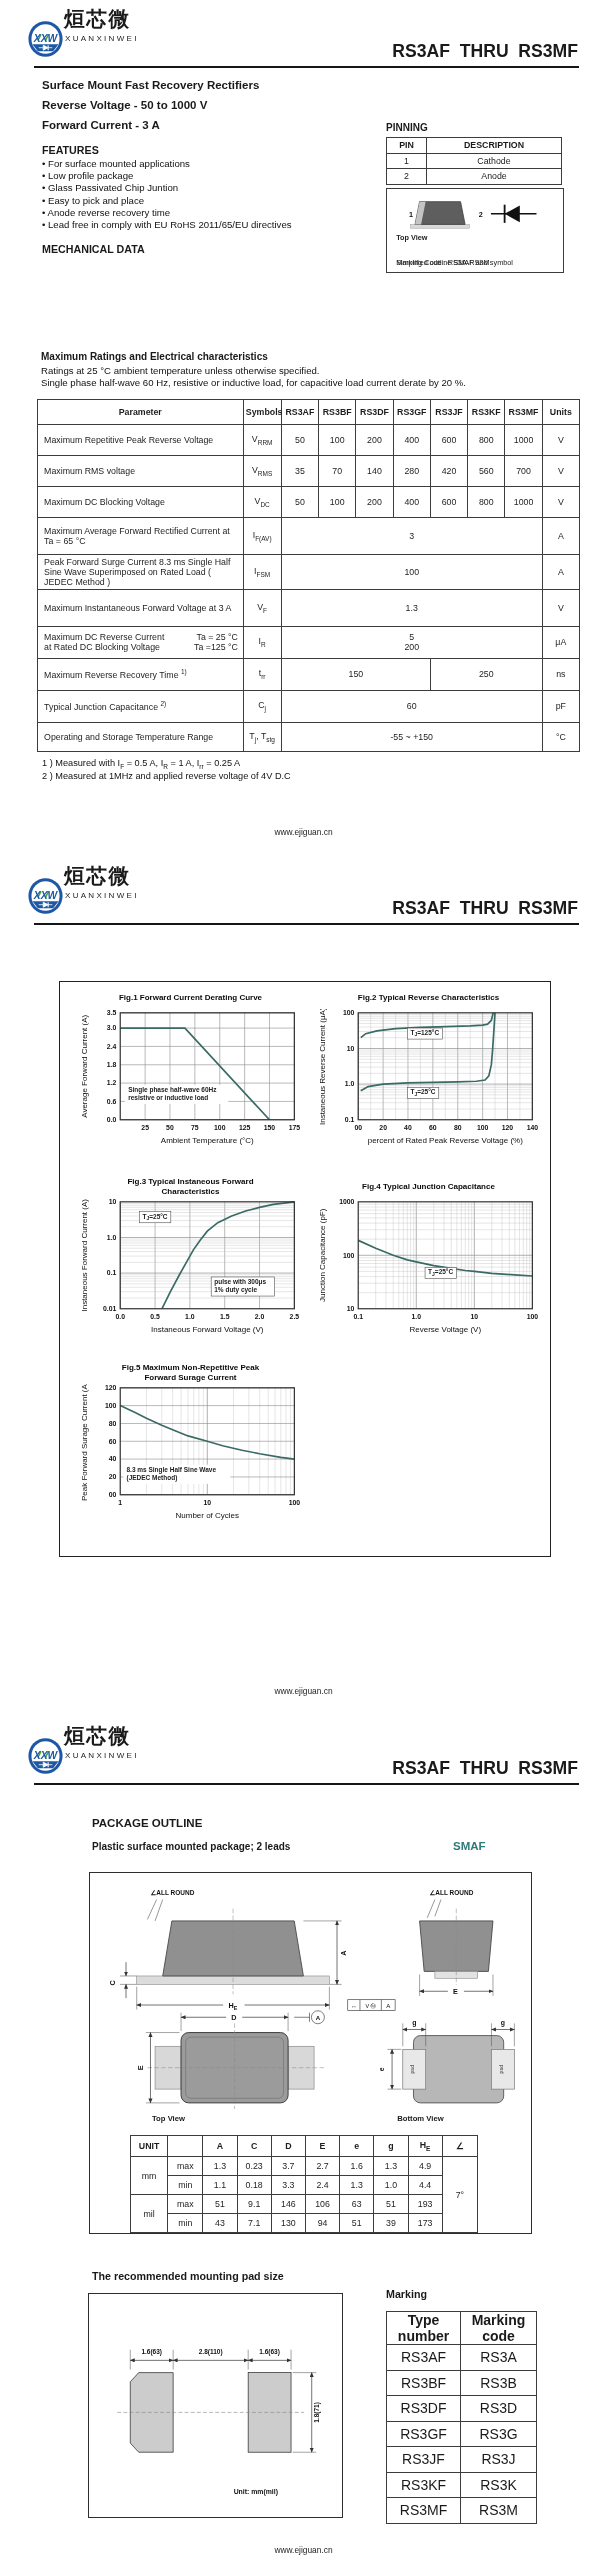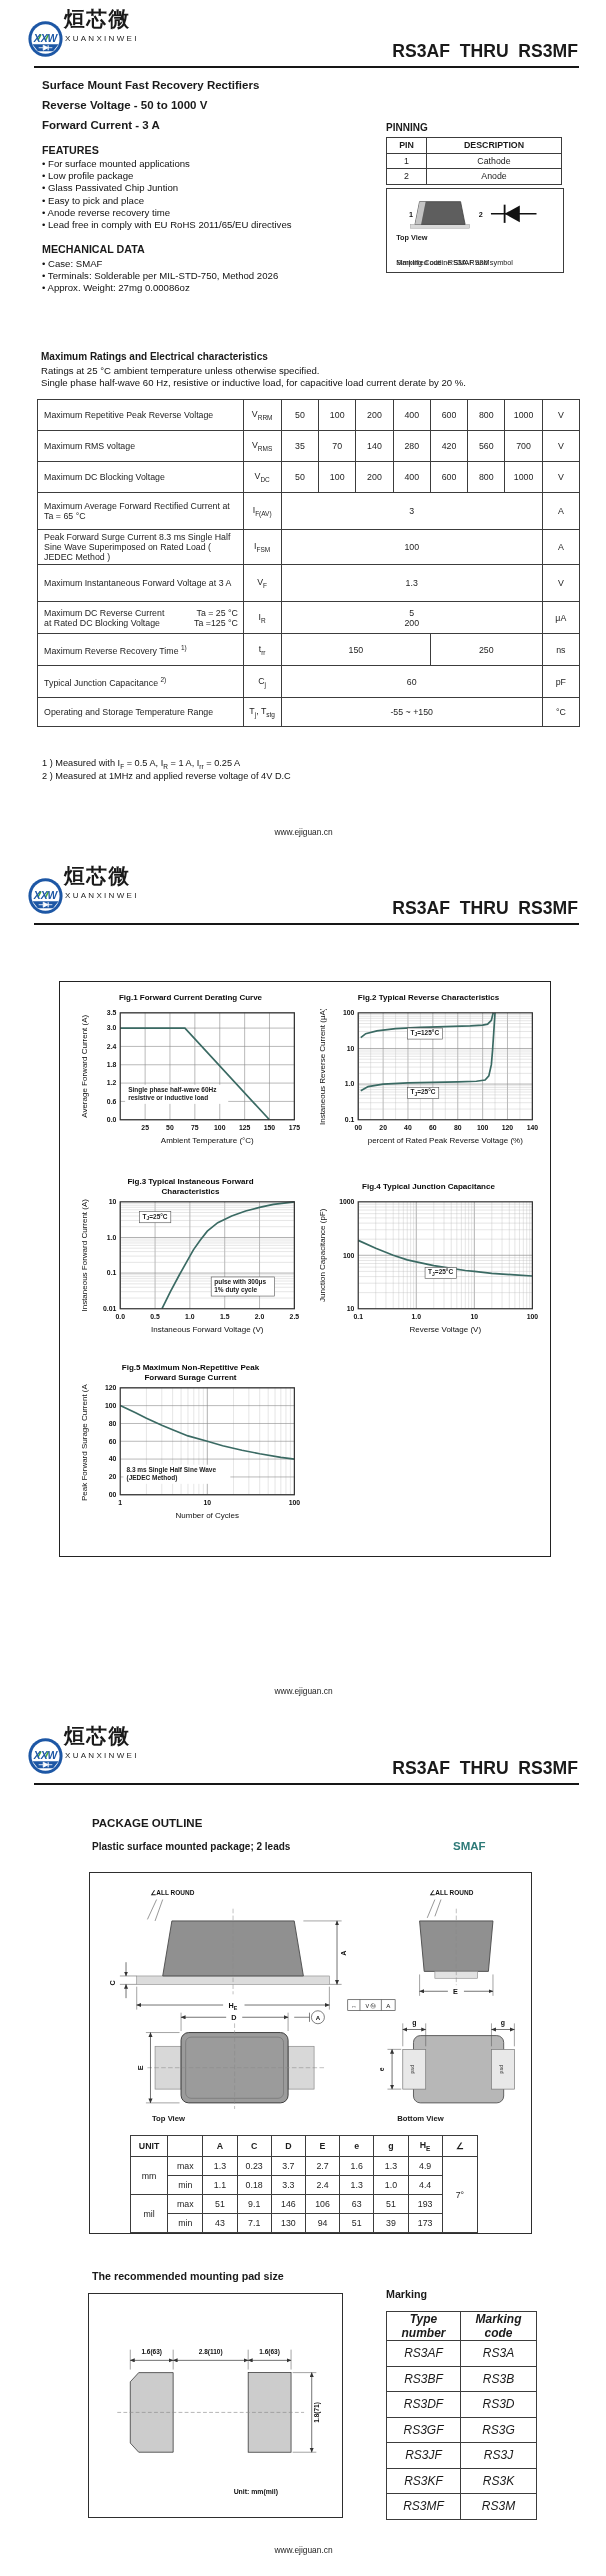--- a/index.html
+++ b/index.html
@@ -36,21 +36,21 @@
   .figtitlebox{height:23px;display:flex;flex-direction:column;justify-content:center;}
   .figtitle{text-align:center;font-size:8px;font-weight:bold;line-height:10px;color:#0a0a0a;}
   
   .outbox{position:absolute;left:89px;top:1872px;width:441px;height:360px;border:1.1px solid #2e2e2e;}
   .dimtbl{border:1.1px solid #3c3c3c;padding-left:35px;}
   .dimtbl td{border:0.8px solid #3c3c3c;font-size:8.8px;text-align:center;padding:0;color:#1d1d1d;}
   .dimtbl .hd td{font-weight:bold;}
   .dimtbl sub{font-size:6.5px;}
   .padbox{position:absolute;left:88px;top:2293px;width:253px;height:223px;border:1.1px solid #2e2e2e;}
   .marktbl{border:1.5px solid #3c3c3c;}
-  .marktbl td{border:0.8px solid #3c3c3c;font-size:12px;text-align:center;height:24.5px;padding:0;font-style:italic;}
+  .marktbl td{border:0.8px solid #3c3c3c;font-size:14px;text-align:center;height:24.5px;padding:0;}
   .marktbl .hd td{font-weight:bold;}
   .card{position:absolute;left:386px;top:188px;width:176px;height:83px;border:1.1px solid #3c3c3c;}
   .card .cap{position:absolute;left:9.2px;font-size:7.3px;color:#222;white-space:nowrap;}
 </style>
 </head>
 <body>
 
 <div class="sheet">
 
   <div class="hdr" style="top:0px">
@@ -82,25 +82,20 @@
   <div class="feat" style="top:158px">
     <div>• For surface mounted applications</div>
     <div>• Low profile package</div>
     <div>• Glass Passivated Chip Juntion</div>
     <div>• Easy to pick and place</div>
     <div>• Anode reverse recovery time</div>
     <div>• Lead free in comply with EU RoHS 2011/65/EU directives</div>
   </div>
 
   <div class="sect" style="top:243px">MECHANICAL DATA</div>
-  <div class="feat" style="top:258px">
-    <div>• Case: SMAF</div>
-    <div>• Terminals: Solderable per MIL-STD-750, Method 2026</div>
-    <div>• Approx. Weight:  27mg  0.00086oz</div>
-  </div>
 
   <div class="abs b" style="left:386px;top:122px;font-size:10px">PINNING</div>
   <table class="pin-tbl" style="left:386px;top:137px;width:176px">
     <colgroup>
         <col style="width:40px">
         <col>
       </colgroup>
     <tbody>
         <tr>
           <td class="b">PIN</td>
@@ -146,20 +141,32 @@
         <col style="width:37px">
         <col style="width:37px">
         <col style="width:37px">
         <col style="width:37px">
         <col style="width:37px">
         <col style="width:37px">
         <col style="width:37px">
         <col style="width:37px">
       </colgroup>
     <tbody>
+        <tr class="hd" style="height:24.5px">
+      <td>Parameter</td>
+          <td>Symbols</td>
+      <td>RS3AF</td>
+          <td>RS3BF</td>
+      <td>RS3DF</td>
+          <td>RS3GF</td>
+      <td>RS3JF</td>
+          <td>RS3KF</td>
+      <td>RS3MF</td>
+          <td>Units</td>
+    </tr>
     <tr style="height:31px">
       <td class="pl">Maximum Repetitive Peak Reverse Voltage</td>
           <td>V<sub>RRM</sub></td>
       <td>50</td>
           <td>100</td>
           <td>200</td>
           <td>400</td>
           <td>600</td>
           <td>800</td>
           <td>1000</td>

